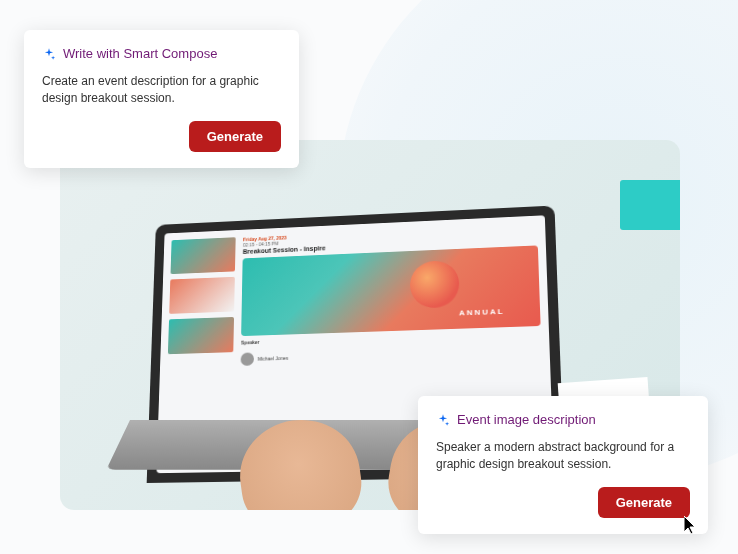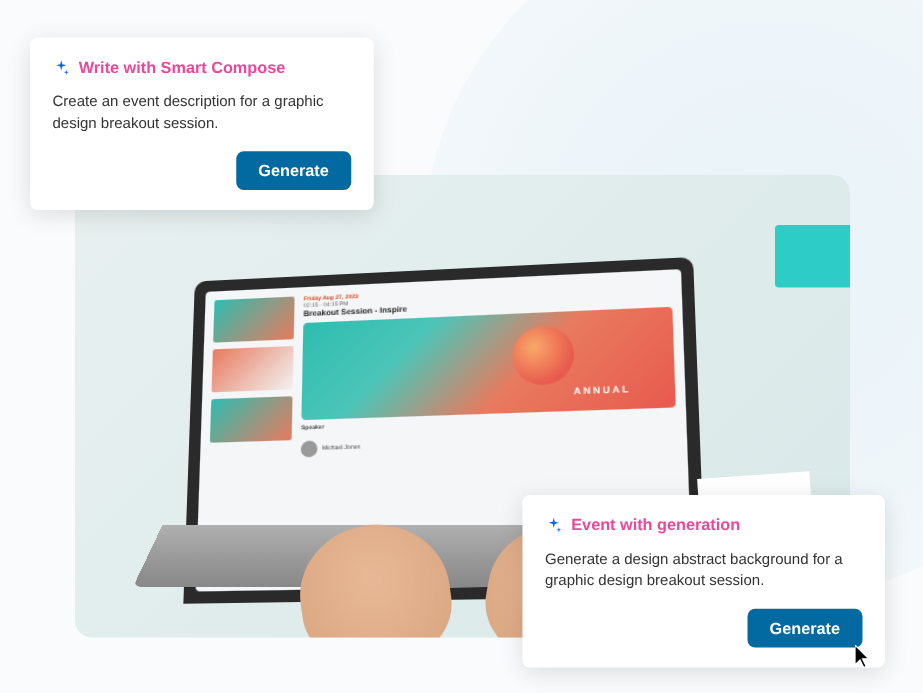--- a/index.html
+++ b/index.html
@@ -221,35 +221,35 @@
       gap: 7px;
       margin-bottom: 12px;
     }
     .sparkle-icon {
       width: 14px;
       height: 14px;
       color: #0a66f2;
     }
     .card-title {
       font-size: 13px;
-      font-weight: 700;
-      color: #ec4899;
+      font-weight: 400;
+      color: #701a75;
     }
     .card-body {
       font-size: 12px;
       line-height: 1.4;
       color: #333;
       margin-bottom: 14px;
     }
     .card-footer {
       display: flex;
       justify-content: flex-end;
     }
     .generate-btn {
-      background: #0369a1;
+      background: #b91c1c;
       color: #fff;
       font-size: 13px;
       font-weight: 600;
       padding: 8px 18px;
       border-radius: 6px;
       border: none;
       cursor: pointer;
     }
     .cursor {
       position: absolute;
@@ -308,23 +308,23 @@
   <div class="card-footer">
     <button class="generate-btn">Generate</button>
   </div>
 </div>
 
 <div class="card card-bottom">
   <div class="card-header">
     <svg class="sparkle-icon" viewBox="0 0 24 24" fill="currentColor">
       <path d="M12 2l1.5 5.5L19 9l-5.5 1.5L12 16l-1.5-5.5L5 9l5.5-1.5z M19 15l.8 2.7L22.5 18.5l-2.7.8L19 22l-.8-2.7L15.5 18.5l2.7-.8z"></path>
     </svg>
-    <span class="card-title">Event with generation</span>
-  </div>
-  <div class="card-body">Generate a design abstract background for a graphic design breakout session.</div>
+    <span class="card-title">Event image description</span>
+  </div>
+  <div class="card-body">Speaker a modern abstract background for a graphic design breakout session.</div>
   <div class="card-footer">
     <button class="generate-btn">Generate</button>
   </div>
 </div>
 
 <svg class="cursor" width="16" height="20" viewBox="0 0 16 20">
   <path d="M0 0 L0 16 L4 12 L7 18 L9 17 L6 11 L11 11 Z" fill="#000" stroke="#fff" stroke-width="1"></path>
 </svg>
 
 </body></html>

